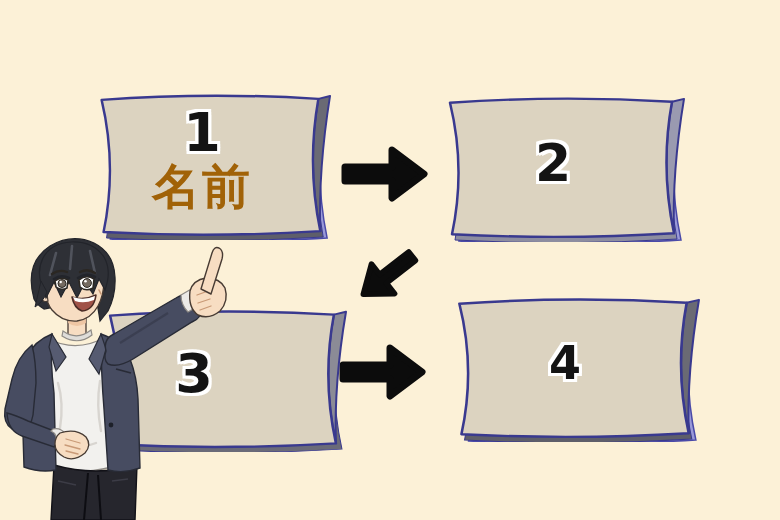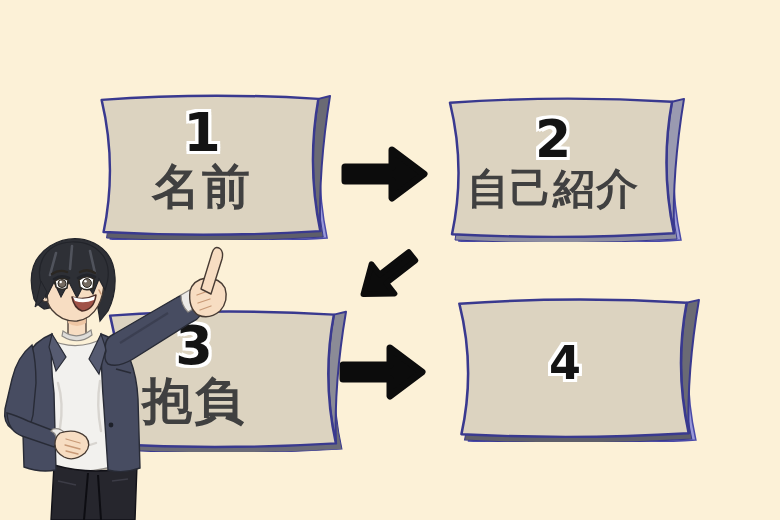--- a/index.html
+++ b/index.html
@@ -14,21 +14,21 @@
     position:absolute;left:0;top:0;right:14px;bottom:10px;
     display:flex;flex-direction:column;align-items:center;justify-content:center;
     color:#121212;font-weight:bold;text-align:center;
   }
   .num{
     line-height:1.0;color:#141414;
     text-shadow:-3px -3px 0 #fff,0 -3px 0 #fff,3px -3px 0 #fff,
                 -3px 0 0 #fff,3px 0 0 #fff,
                 -3px 3px 0 #fff,0 3px 0 #fff,3px 3px 0 #fff;
   }
-  .label{line-height:1.12;color:#404040;letter-spacing:2px;}
+  .label{line-height:1.12;color:#a16207;letter-spacing:2px;}
   .card1{left:86px;top:90px;width:246px;height:150px;}
   .card1 .num{font-size:54px;}
   .card1 .label{font-size:48px;}
   .card2{left:434px;top:93px;width:252px;height:149px;}
   .card2 .num{font-size:52px;}
   .card2 .label{font-size:42px;letter-spacing:1px;}
   .card3{left:94px;top:306px;width:254px;height:146px;}
   .card3 .content{right:54px;}
   .card3 .num{font-size:54px;}
   .card3 .label{font-size:50px;}
@@ -71,21 +71,20 @@
         <path d="M16,10 Q126,2 238,9 Q226,76 240,143 Q128,150 18,144 Q32,77 16,10 Z" fill="#9a9ad8" stroke="#4a4aa8" stroke-width="1.5"></path>
       </g>
       <g transform="translate(3,6)">
         <path d="M16,10 Q126,2 238,9 Q226,76 240,143 Q128,150 18,144 Q32,77 16,10 Z" fill="#8d8da0" stroke="#39398f" stroke-width="1"></path>
       </g>
       <path d="M238,9 Q226,76 240,143 Q238,80 250,6 Z" fill="#9a9ab0" stroke="#39398f" stroke-width="2" stroke-linejoin="round"></path>
       <path d="M16,10 Q126,2 238,9 Q226,76 240,143 Q128,150 18,144 Q32,77 16,10 Z" fill="#dcd3c0" stroke="#39398f" stroke-width="2.5" stroke-linejoin="round"></path>
     </svg>
     <div class="content">
       <div class="num">2</div>
-      <div class="label">自己紹介</div>
     </div>
   </div>
 
   <div class="arrow arrow1">
     <svg viewBox="0 0 92 64">
       <path d="M7,25 L54,25 L54,8 L86,32 L54,56 L54,39 L7,39 Z" fill="#0c0c0c" stroke="#0c0c0c" stroke-width="7" stroke-linejoin="round" stroke-linecap="round"></path>
     </svg>
   </div>
 
   <div class="arrow arrow2">
@@ -103,21 +102,20 @@
   <div class="card card3">
     <svg class="card-bg" viewBox="0 0 252 152" preserveAspectRatio="none">
       <g transform="translate(6,6)">
         <path d="M16,10 Q126,2 238,9 Q226,76 240,143 Q128,150 18,144 Q32,77 16,10 Z" fill="#6a6a78" stroke="#39398f" stroke-width="1"></path>
       </g>
       <path d="M238,9 Q226,76 240,143 Q238,80 250,6 Z" fill="#8b8b96" stroke="#39398f" stroke-width="2" stroke-linejoin="round"></path>
       <path d="M16,10 Q126,2 238,9 Q226,76 240,143 Q128,150 18,144 Q32,77 16,10 Z" fill="#dcd3c0" stroke="#39398f" stroke-width="2.5" stroke-linejoin="round"></path>
     </svg>
     <div class="content">
       <div class="num">3</div>
-      <div class="label">抱負</div>
     </div>
   </div>
 
   <div class="card card4">
     <svg class="card-bg" viewBox="0 0 252 152" preserveAspectRatio="none">
       <g transform="translate(7,7)">
         <path d="M16,10 Q126,2 238,9 Q226,76 240,143 Q128,150 18,144 Q32,77 16,10 Z" fill="#9a9ad8" stroke="#4a4aa8" stroke-width="1.5"></path>
       </g>
       <g transform="translate(3,6)">
         <path d="M16,10 Q126,2 238,9 Q226,76 240,143 Q128,150 18,144 Q32,77 16,10 Z" fill="#5e5e6a" stroke="#39398f" stroke-width="1"></path>

